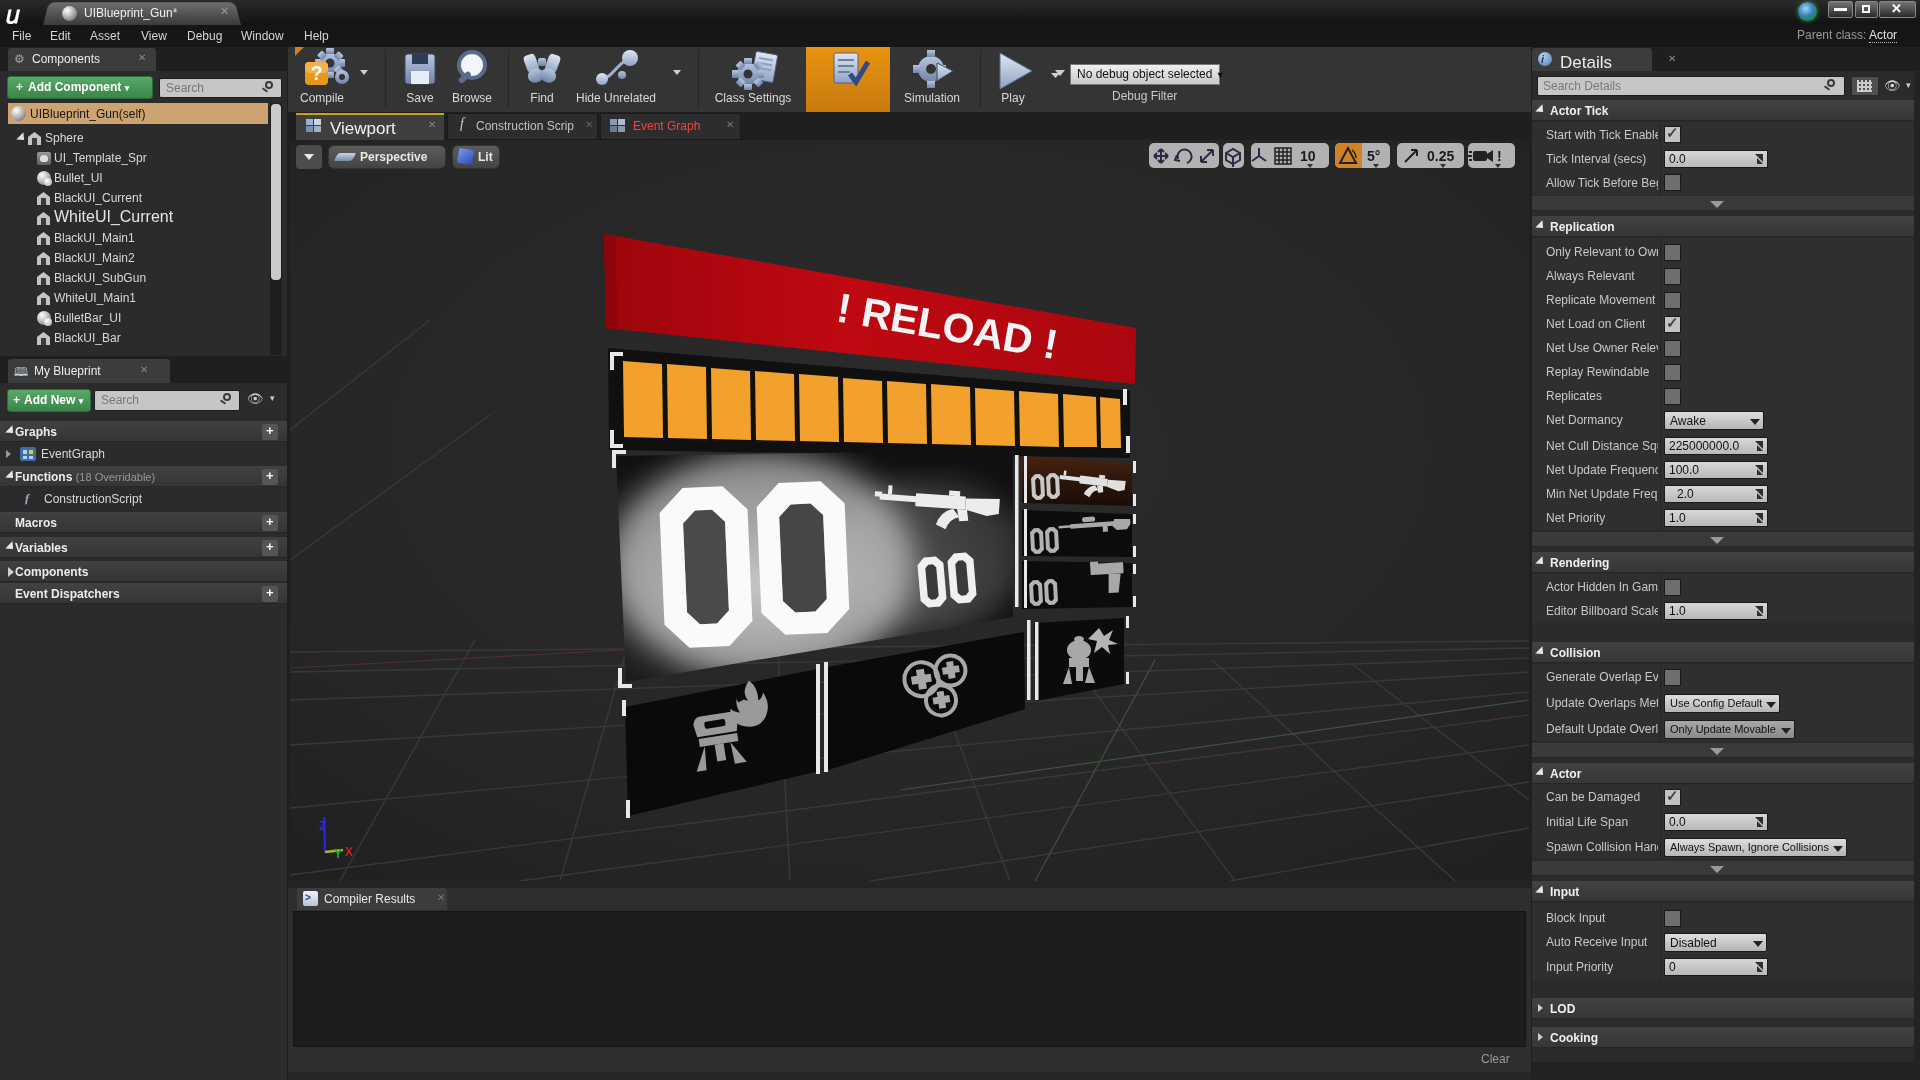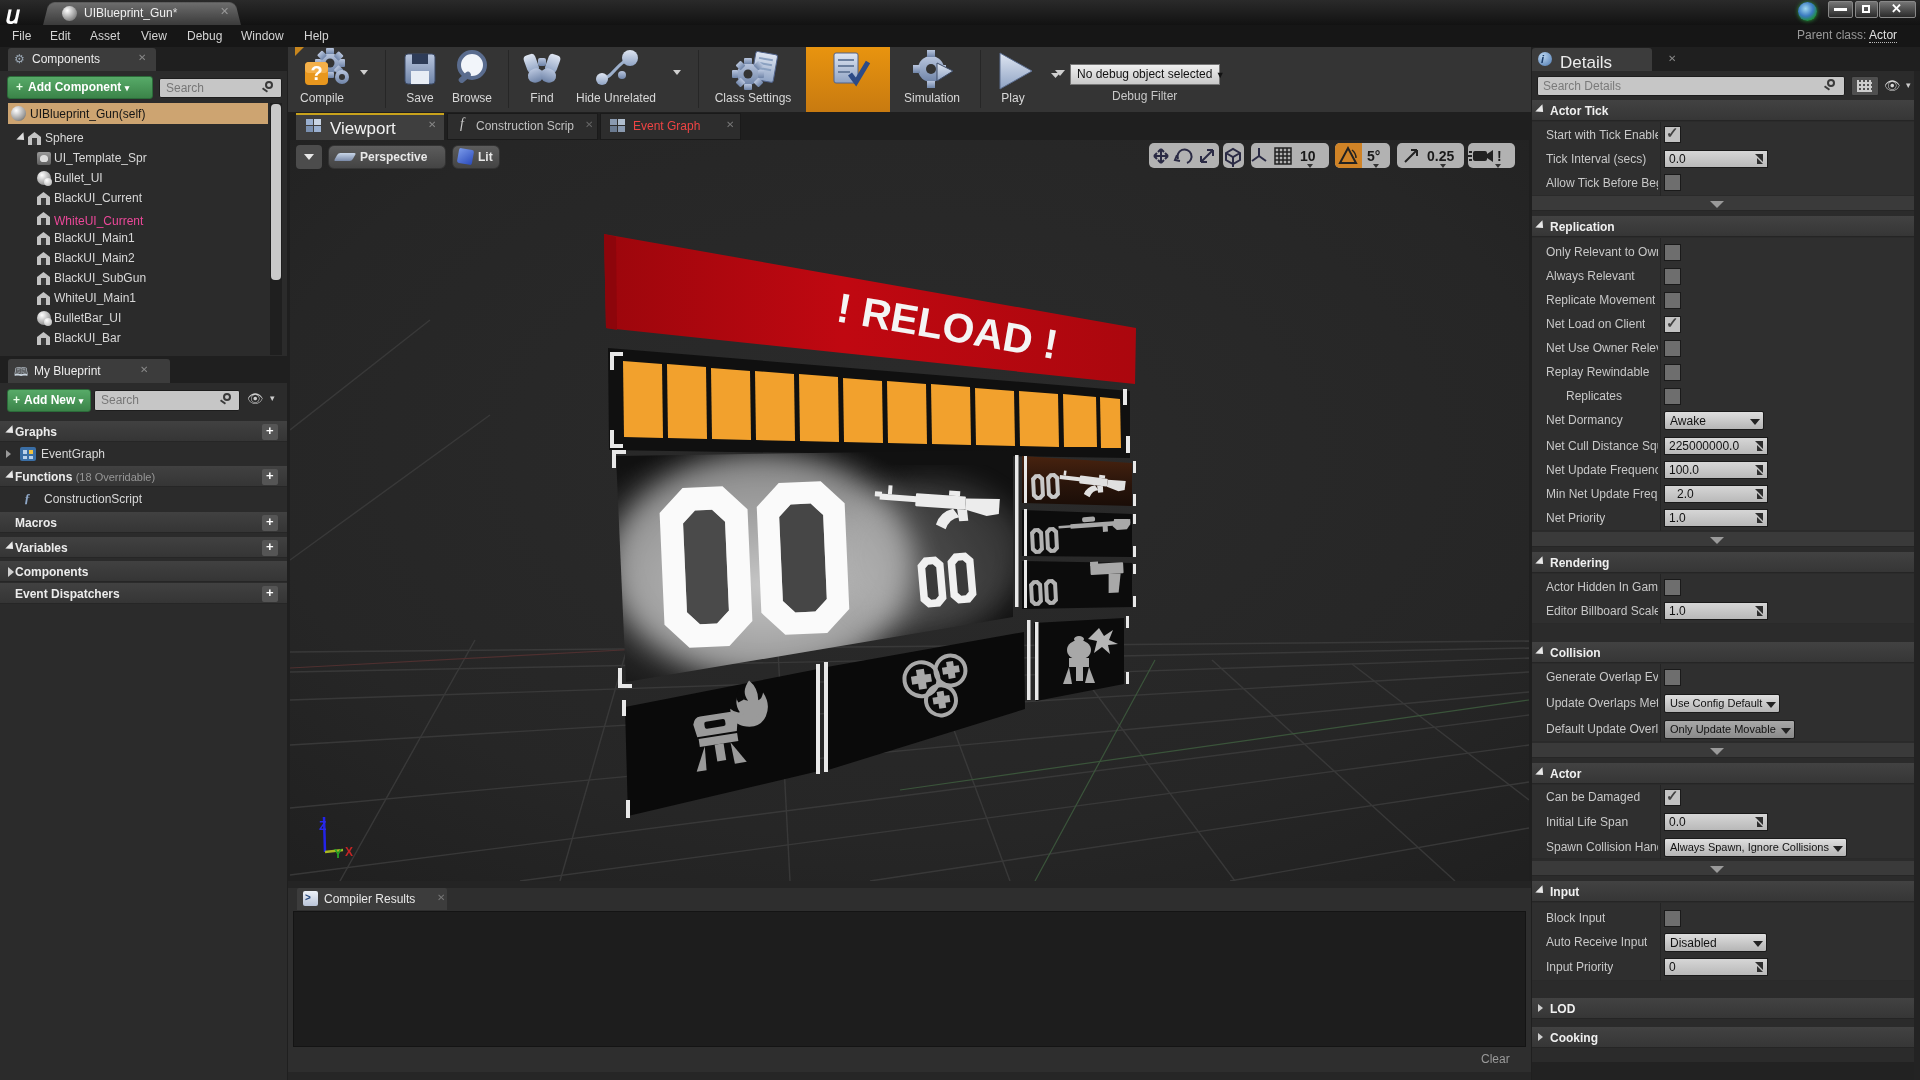--- a/index.html
+++ b/index.html
@@ -67,21 +67,21 @@
       <div class="abs" style="left:40px;top:155px;width:8px;height:7px;background:#ddd;border-radius:50% 50% 40% 40%;"></div>
       <div class="abs txt" style="left:54px;top:151px;font-size:12px;color:#d8d8d8;">UI_Template_Spr</div>
       <div class="abs" style="left:37px;top:171px;width:14px;height:14px;border-radius:50%;background:radial-gradient(circle at 35% 30%,#fff,#999 70%,#555);"></div>
       <div class="abs" style="left:44px;top:178px;width:8px;height:8px;border-radius:50%;background:radial-gradient(circle at 35% 30%,#fff,#aaa);"></div>
       <div class="abs txt" style="left:54px;top:171px;font-size:12px;color:#d8d8d8;">Bullet_UI</div>
       <div class="abs" style="left:37px;top:192px;width:13px;height:13px;background:#c4c4c4;clip-path:polygon(50% 0,100% 38%,100% 100%,0 100%,0 38%);"></div>
       <div class="abs" style="left:41px;top:198px;width:5px;height:7px;background:#3a3a3a;"></div>
       <div class="abs txt" style="left:54px;top:191px;font-size:12px;color:#d8d8d8;">BlackUI_Current</div>
       <div class="abs" style="left:37px;top:212px;width:13px;height:13px;background:#c4c4c4;clip-path:polygon(50% 0,100% 38%,100% 100%,0 100%,0 38%);"></div>
       <div class="abs" style="left:41px;top:218px;width:5px;height:7px;background:#3a3a3a;"></div>
-      <div class="abs txt" style="left:54px;top:214px;font-size:12px;color:#ec4899;">WhiteUI_Current</div>
+      <div class="abs txt" style="left:54px;top:208px;font-size:16px;color:#e5e5e5;">WhiteUI_Current</div>
       <div class="abs" style="left:37px;top:232px;width:13px;height:13px;background:#c4c4c4;clip-path:polygon(50% 0,100% 38%,100% 100%,0 100%,0 38%);"></div>
       <div class="abs" style="left:41px;top:238px;width:5px;height:7px;background:#3a3a3a;"></div>
       <div class="abs txt" style="left:54px;top:231px;font-size:12px;color:#d8d8d8;">BlackUI_Main1</div>
       <div class="abs" style="left:37px;top:252px;width:13px;height:13px;background:#c4c4c4;clip-path:polygon(50% 0,100% 38%,100% 100%,0 100%,0 38%);"></div>
       <div class="abs" style="left:41px;top:258px;width:5px;height:7px;background:#3a3a3a;"></div>
       <div class="abs txt" style="left:54px;top:251px;font-size:12px;color:#d8d8d8;">BlackUI_Main2</div>
       <div class="abs" style="left:37px;top:272px;width:13px;height:13px;background:#c4c4c4;clip-path:polygon(50% 0,100% 38%,100% 100%,0 100%,0 38%);"></div>
       <div class="abs" style="left:41px;top:278px;width:5px;height:7px;background:#3a3a3a;"></div>
       <div class="abs txt" style="left:54px;top:271px;font-size:12px;color:#d8d8d8;">BlackUI_SubGun</div>
       <div class="abs" style="left:37px;top:292px;width:13px;height:13px;background:#c4c4c4;clip-path:polygon(50% 0,100% 38%,100% 100%,0 100%,0 38%);"></div>
@@ -657,21 +657,21 @@
       <div class="abs" style="left:1664px;top:268px;width:17px;height:17px;background:#6e6e6e;border:1px solid #1a1a1a;"></div>
       <div class="abs txt" style="left:1546px;top:293px;font-size:12px;color:#c8c8c8;max-width:112px;overflow:hidden;">Replicate Movement</div>
       <div class="abs" style="left:1664px;top:292px;width:17px;height:17px;background:#6e6e6e;border:1px solid #1a1a1a;"></div>
       <div class="abs txt" style="left:1546px;top:317px;font-size:12px;color:#c8c8c8;max-width:112px;overflow:hidden;">Net Load on Client</div>
       <div class="abs" style="left:1664px;top:316px;width:17px;height:17px;background:#c2c2c2;border:1px solid #1a1a1a;"></div>
       <div class="abs txt" style="left:1666px;top:314px;font-size:15px;font-weight:bold;color:#424242;">✓</div>
       <div class="abs txt" style="left:1546px;top:341px;font-size:12px;color:#c8c8c8;max-width:112px;overflow:hidden;">Net Use Owner Relevanc</div>
       <div class="abs" style="left:1664px;top:340px;width:17px;height:17px;background:#6e6e6e;border:1px solid #1a1a1a;"></div>
       <div class="abs txt" style="left:1546px;top:365px;font-size:12px;color:#c8c8c8;max-width:112px;overflow:hidden;">Replay Rewindable</div>
       <div class="abs" style="left:1664px;top:364px;width:17px;height:17px;background:#6e6e6e;border:1px solid #1a1a1a;"></div>
-      <div class="abs txt" style="left:1546px;top:389px;font-size:12px;color:#c8c8c8;max-width:112px;overflow:hidden;margin-left:20px;">Replicates</div>
+      <div class="abs txt" style="left:1546px;top:389px;font-size:12px;color:#c8c8c8;max-width:112px;overflow:hidden;">Replicates</div>
       <div class="abs" style="left:1664px;top:388px;width:17px;height:17px;background:#6e6e6e;border:1px solid #1a1a1a;"></div>
       <div class="abs txt" style="left:1546px;top:413px;font-size:12px;color:#c8c8c8;max-width:112px;overflow:hidden;">Net Dormancy</div>
       <div class="abs" style="left:1664px;top:411px;width:100px;height:19px;background:linear-gradient(#dedede,#b5b5b5);border:1px solid #1a1a1a;border-radius:2px;"></div>
       <div class="abs txt" style="left:1670px;top:414px;font-size:12px;color:#111;">Awake</div>
       <div class="abs" style="left:1750px;top:419px;width:0;height:0;border-left:5px solid transparent;border-right:5px solid transparent;border-top:6px solid #222;"></div>
       <div class="abs txt" style="left:1546px;top:439px;font-size:12px;color:#c8c8c8;max-width:112px;overflow:hidden;">Net Cull Distance Squar</div>
       <div class="abs" style="left:1664px;top:437px;width:104px;height:18px;background:linear-gradient(#d6d6d6,#b9b9b9);border:1px solid #1a1a1a;"></div>
       <div class="abs txt" style="left:1669px;top:439px;font-size:12px;color:#111;">225000000.0</div>
       <div class="abs" style="left:1755px;top:441px;width:0;height:0;border-left:8px solid transparent;border-top:8px solid #2e2e2e;"></div>
       <div class="abs" style="left:1757px;top:445px;width:0;height:0;border-right:6px solid transparent;border-bottom:6px solid #2e2e2e;"></div>

